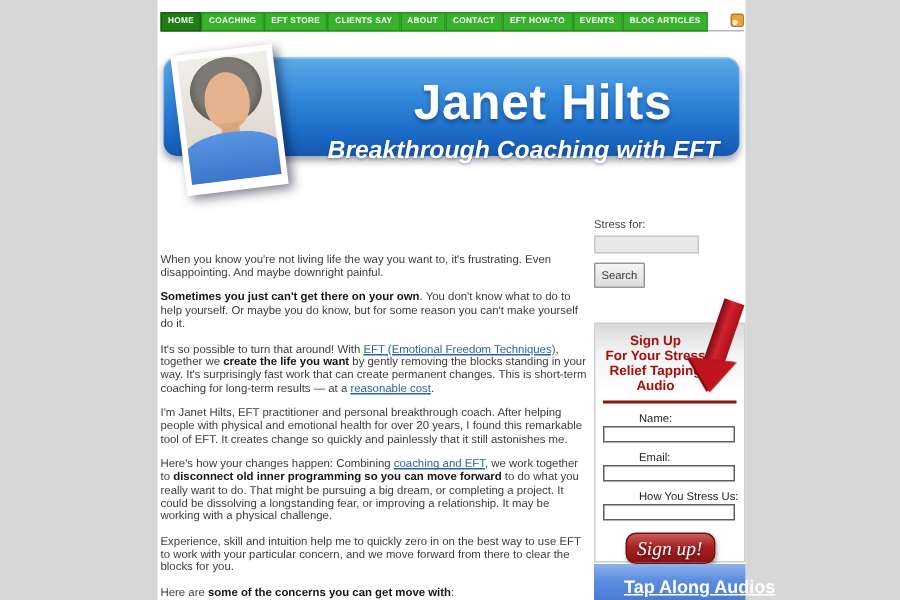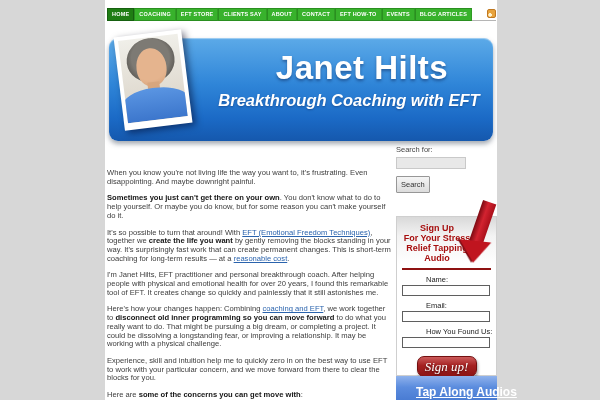--- a/index.html
+++ b/index.html
@@ -25,21 +25,21 @@
   }
   .nav-item.active { background:var(--nav-active-green,#1f7d14); border-color:#166010; }
   .rss-icon {
     position:absolute; left:487px; top:9px; width:9px; height:9px;
     background:radial-gradient(circle at 30% 70%, #fff3d0 0 1.5px, #e8a33d 2px);
     border:1px solid #c07820; border-radius:2px;
   }
 
   
   .banner {
-    position:absolute; left:109px; top:38px; width:384px; height:103px;
+    position:absolute; left:109px; top:38px; width:384px; height:66px;
     border-radius:9px;
     background:linear-gradient(180deg, var(--banner-blue-top,#5caae8) 0%, #2f85d8 45%, var(--banner-blue-bottom,#1b6ac6) 78%, #1558ad 100%);
     box-shadow:0 3px 5px rgba(90,100,115,.55), inset 0 1px 1px rgba(255,255,255,.45);
   }
   .banner-title {
     position:absolute; left:130px; right:8px; top:11px; text-align:center;
     color:#ffffff; font-size:33px; font-weight:bold; letter-spacing:.5px;
     text-shadow:0 2px 3px rgba(10,30,80,.45);
   }
   .banner-subtitle {
@@ -151,21 +151,21 @@
     <p><strong>Sometimes you just can't get there on your own</strong><span>. You don't know what to do to help yourself. Or maybe you do know, but for some reason you can't make yourself do it.</span></p>
     <p><span>It's so possible to turn that around! With </span><a href="#" class="link">EFT (Emotional Freedom Techniques)</a><span>, together we </span><strong>create the life you want</strong><span> by gently removing the blocks standing in your way. It's surprisingly fast work that can create permanent changes. This is short-term coaching for long-term results — at a </span><a href="#" class="link">reasonable cost</a><span>.</span></p>
     <p><span>I'm Janet Hilts, EFT practitioner and personal breakthrough coach. After helping people with physical and emotional health for over 20 years, I found this remarkable tool of EFT. It creates change so quickly and painlessly that it still astonishes me.</span></p>
     <p><span>Here's how your changes happen: Combining </span><a href="#" class="link">coaching and EFT</a><span>, we work together to </span><strong>disconnect old inner programming so you can move forward</strong><span> to do what you really want to do. That might be pursuing a big dream, or completing a project. It could be dissolving a longstanding fear, or improving a relationship. It may be working with a physical challenge.</span></p>
     <p><span>Experience, skill and intuition help me to quickly zero in on the best way to use EFT to work with your particular concern, and we move forward from there to clear the blocks for you.</span></p>
     <p><span>Here are </span><strong>some of the concerns you can get move with</strong><span>:</span></p>
   </main>
 
 <aside class="sidebar">
   <div class="search-form">
-    <div class="search-label">Search for:</div>
+    <div class="search-label">Stress for:</div>
     <input class="search-input" type="text" value="" style="">
     <button class="search-button">Search</button>
   </div>
 
   <div class="signup-box">
     <div class="arrow-wrap">
       <div class="arrow-shaft"></div>
       <div class="arrow-head"></div>
     </div>
     <div class="signup-headline">
@@ -175,21 +175,21 @@
         <div>Audio</div>
       </div>
     <div class="signup-rule"></div>
 
     <div class="field-label">Name:</div>
     <input class="field-input" type="text" value="" style="">
 
     <div class="field-label">Email:</div>
     <input class="field-input" type="text" value="" style="">
 
-    <div class="field-label">How You Found Us:</div>
+    <div class="field-label">How You Stress Us:</div>
     <input class="field-input" type="text" value="" style="">
 
     <button class="signup-button">Sign up!</button>
 
     <div class="privacy-row"><span>We respect your </span><a href="#" class="privacy-link">email privacy</a></div>
   </div>
 </aside>
 
 <div class="audios-box">
   <a href="#" class="audios-link">Tap Along Audios</a>

